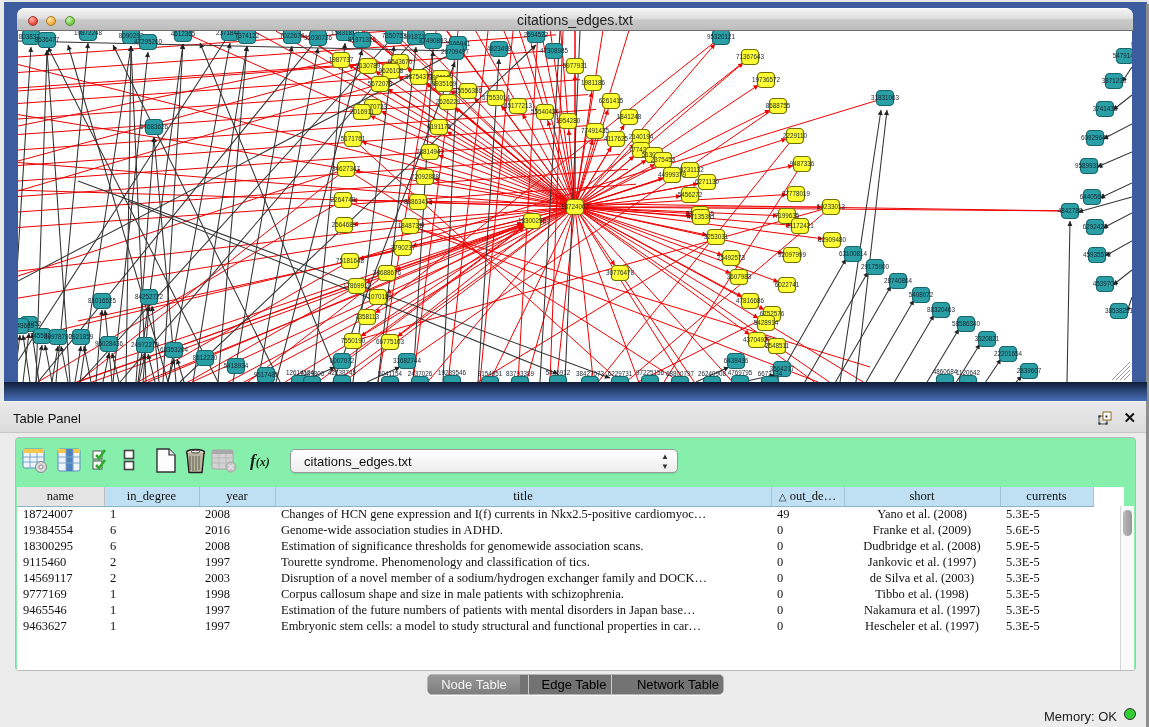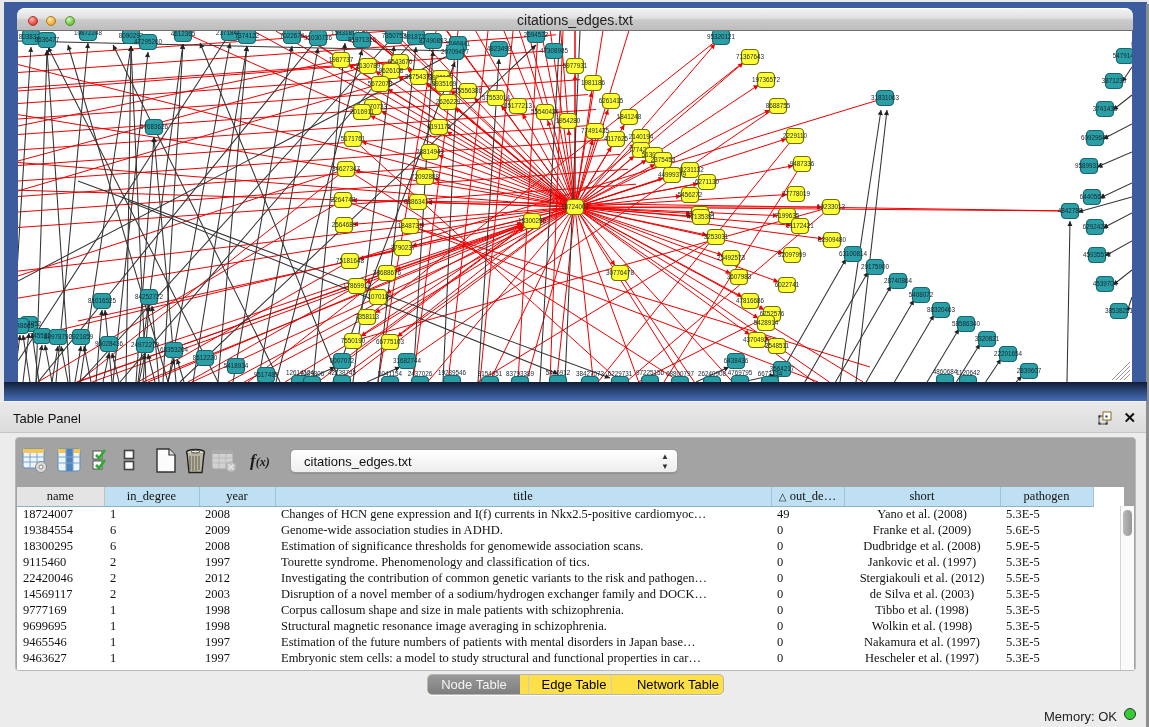--- a/index.html
+++ b/index.html
@@ -16,37 +16,37 @@
 .tl.r { left:11px; background:radial-gradient(circle at 35% 30%, #ffb9b2, #ee4e42 60%, #b93328); border:1px solid #a03a31;}
 .tl.y { left:29px; background:radial-gradient(circle at 35% 30%, #ffe9b5, #f5b23e 60%, #c78a22); border:1px solid #ad7b20;}
 .tl.g { left:48px; background:radial-gradient(circle at 35% 30%, #d4f7c0, #77ce49 60%, #4f9e2b); border:1px solid #57922f;}
 #canvas { position:absolute; left:1px; top:23px; width:1114px; height:351px; background:#fff; overflow:hidden; }
 #shadowband { position:absolute; left:4px; top:382px; width:1143px; height:19px; background:linear-gradient(#101d36,#27406e 40%,#3f62a4 85%,#456aae); }
 #panelhead { position:absolute; left:0; top:401px; width:1146px; height:32px; background:linear-gradient(#e9e9e9,#dcdcdc); border-top:1px solid #f5f5f5; border-bottom:1px solid #c6c6c6;}
 #panelhead .t { position:absolute; left:13px; top:9px; font-size:13px; color:#111; }
 #panelhead .ico-float { position:absolute; right:34px; top:9px; width:14px; height:14px; }
 #panelhead .ico-x { position:absolute; right:10px; top:7px; font-size:15px; font-weight:bold; color:#111; }
 #panelbody { position:absolute; left:0; top:433px; width:1146px; height:294px; background:#ececec; }
-#toolpanel { position:absolute; left:15px; top:4px; width:1121px; height:234px; background:#a3a3a3; border:1px solid #b9b9b9; border-radius:4px; }
+#toolpanel { position:absolute; left:15px; top:4px; width:1121px; height:234px; background:#86efac; border:1px solid #b9b9b9; border-radius:4px; }
 #toolbar { position:absolute; left:0; top:0; width:100%; height:43px; }
 #toolbar svg { position:absolute; top:10px; }
 #combo { position:absolute; left:274px; top:11px; width:388px; height:24px; border:1px solid #9a9a9a; border-radius:5px;
   background:linear-gradient(#ffffff,#ededed); box-shadow:0 1px 1px rgba(0,0,0,.12); }
 #combo .txt { position:absolute; left:13px; top:4px; font-size:13px; color:#111; }
 #combo .arr { position:absolute; right:8px; top:2px; font-size:8px; color:#333; line-height:10px; text-align:center;}
 #tablewrap { position:absolute; left:1px; top:49px; width:1107px; height:183px; background:#fff; overflow:hidden; }
 table { border-collapse:collapse; table-layout:fixed; width:1076px; font-size:12.5px;font-family:Liberation Serif, serif; }
 th { height:19px; background:#bfe0f2; border-right:1px solid #9fc4da; border-bottom:1px solid #8ab2c9; font-weight:normal; font-size:12.5px; color:#111; padding:0; }
 th.first { background:#e4e4e4; border-right:1px solid #c0c0c0; }
 th .sort { font-size:10px; }
 td { height:16px; padding:0 0 0 6px; color:#111; white-space:nowrap; overflow:hidden; }
 td.c { text-align:center; padding:0;margin-top:8px; }
 #vsb { position:absolute; right:1px; top:68px; width:14px; height:164px; background:#fafafa; border-left:1px solid #d5d5d5;}
 #vsb .thumb { position:absolute; left:2px; top:4px; width:9px; height:26px; border-radius:5px; background:linear-gradient(90deg,#b9b9b9,#989898); }
-#tabs { position:absolute; left:427px; top:674px; width:297px; height:21px; border:1px solid #b5b5b5; border-radius:5px; background:#fde047; box-shadow:0 1px 0 rgba(255,255,255,.8);}
+#tabs { position:absolute; left:427px; top:674px; width:297px; height:21px; border:1px solid #b5b5b5; border-radius:5px; background:#737373; box-shadow:0 1px 0 rgba(255,255,255,.8);}
 #tabs .seg { position:absolute; top:0; height:19px; font-size:13px; text-align:center; padding-top:2px; }
 #tabs .sel { background:linear-gradient(#9a9a9a,#7e7e7e); color:#f4f4f4; border-radius:4px 0 0 4px; }
 #status { position:absolute; right:32px; top:709px; font-size:13px; color:#222; }
 #memdot { position:absolute; right:13px; top:708px; width:12px; height:12px; border-radius:50%; background:#33cc33; border:1.5px solid #333; }
 </style>
 </head>
 <body>
 <div id="stage">
   <div id="desktop"></div>
   <div id="rightedge"></div>
@@ -1112,35 +1112,35 @@
               <col style="width:93px">
             </colgroup>
           <tbody>
               <tr>
                 <th class="first">name</th>
                 <th>in_degree</th>
                 <th>year</th>
                 <th>title</th>
                 <th><span class="sort">△</span> out_de…</th>
                 <th>short</th>
-                <th>pathogen</th>
+                <th>currents</th>
               </tr>
           <tr>
                 <td>18724007</td>
                 <td>1</td>
                 <td>2008</td>
                 <td>Changes of HCN gene expression and I(f) currents in Nkx2.5-positive cardiomyoc…</td>
                 <td>49</td>
                 <td class="c">Yano et al. (2008)</td>
                 <td>5.3E-5</td>
               </tr>
           <tr>
                 <td>19384554</td>
                 <td>6</td>
-                <td>2009</td>
+                <td>2016</td>
                 <td>Genome-wide association studies in ADHD.</td>
                 <td>0</td>
                 <td class="c">Franke et al. (2009)</td>
                 <td>5.6E-5</td>
               </tr>
           <tr>
                 <td>18300295</td>
                 <td>6</td>
                 <td>2008</td>
                 <td>Estimation of significance thresholds for genomewide association scans.</td>
@@ -1151,53 +1151,35 @@
           <tr>
                 <td>9115460</td>
                 <td>2</td>
                 <td>1997</td>
                 <td>Tourette syndrome. Phenomenology and classification of tics.</td>
                 <td>0</td>
                 <td class="c">Jankovic et al. (1997)</td>
                 <td>5.3E-5</td>
               </tr>
           <tr>
-                <td>22420046</td>
-                <td>2</td>
-                <td>2012</td>
-                <td>Investigating the contribution of common genetic variants to the risk and pathogen…</td>
-                <td>0</td>
-                <td class="c">Stergiakouli et al. (2012)</td>
-                <td>5.5E-5</td>
-              </tr>
-          <tr>
                 <td>14569117</td>
                 <td>2</td>
                 <td>2003</td>
                 <td>Disruption of a novel member of a sodium/hydrogen exchanger family and DOCK…</td>
                 <td>0</td>
                 <td class="c">de Silva et al. (2003)</td>
                 <td>5.3E-5</td>
               </tr>
           <tr>
                 <td>9777169</td>
                 <td>1</td>
                 <td>1998</td>
                 <td>Corpus callosum shape and size in male patients with schizophrenia.</td>
                 <td>0</td>
                 <td class="c">Tibbo et al. (1998)</td>
-                <td>5.3E-5</td>
-              </tr>
-          <tr>
-                <td>9699695</td>
-                <td>1</td>
-                <td>1998</td>
-                <td>Structural magnetic resonance image averaging in schizophrenia.</td>
-                <td>0</td>
-                <td class="c">Wolkin et al. (1998)</td>
                 <td>5.3E-5</td>
               </tr>
           <tr>
                 <td>9465546</td>
                 <td>1</td>
                 <td>1997</td>
                 <td>Estimation of the future numbers of patients with mental disorders in Japan base…</td>
                 <td>0</td>
                 <td class="c">Nakamura et al. (1997)</td>
                 <td>5.3E-5</td>

